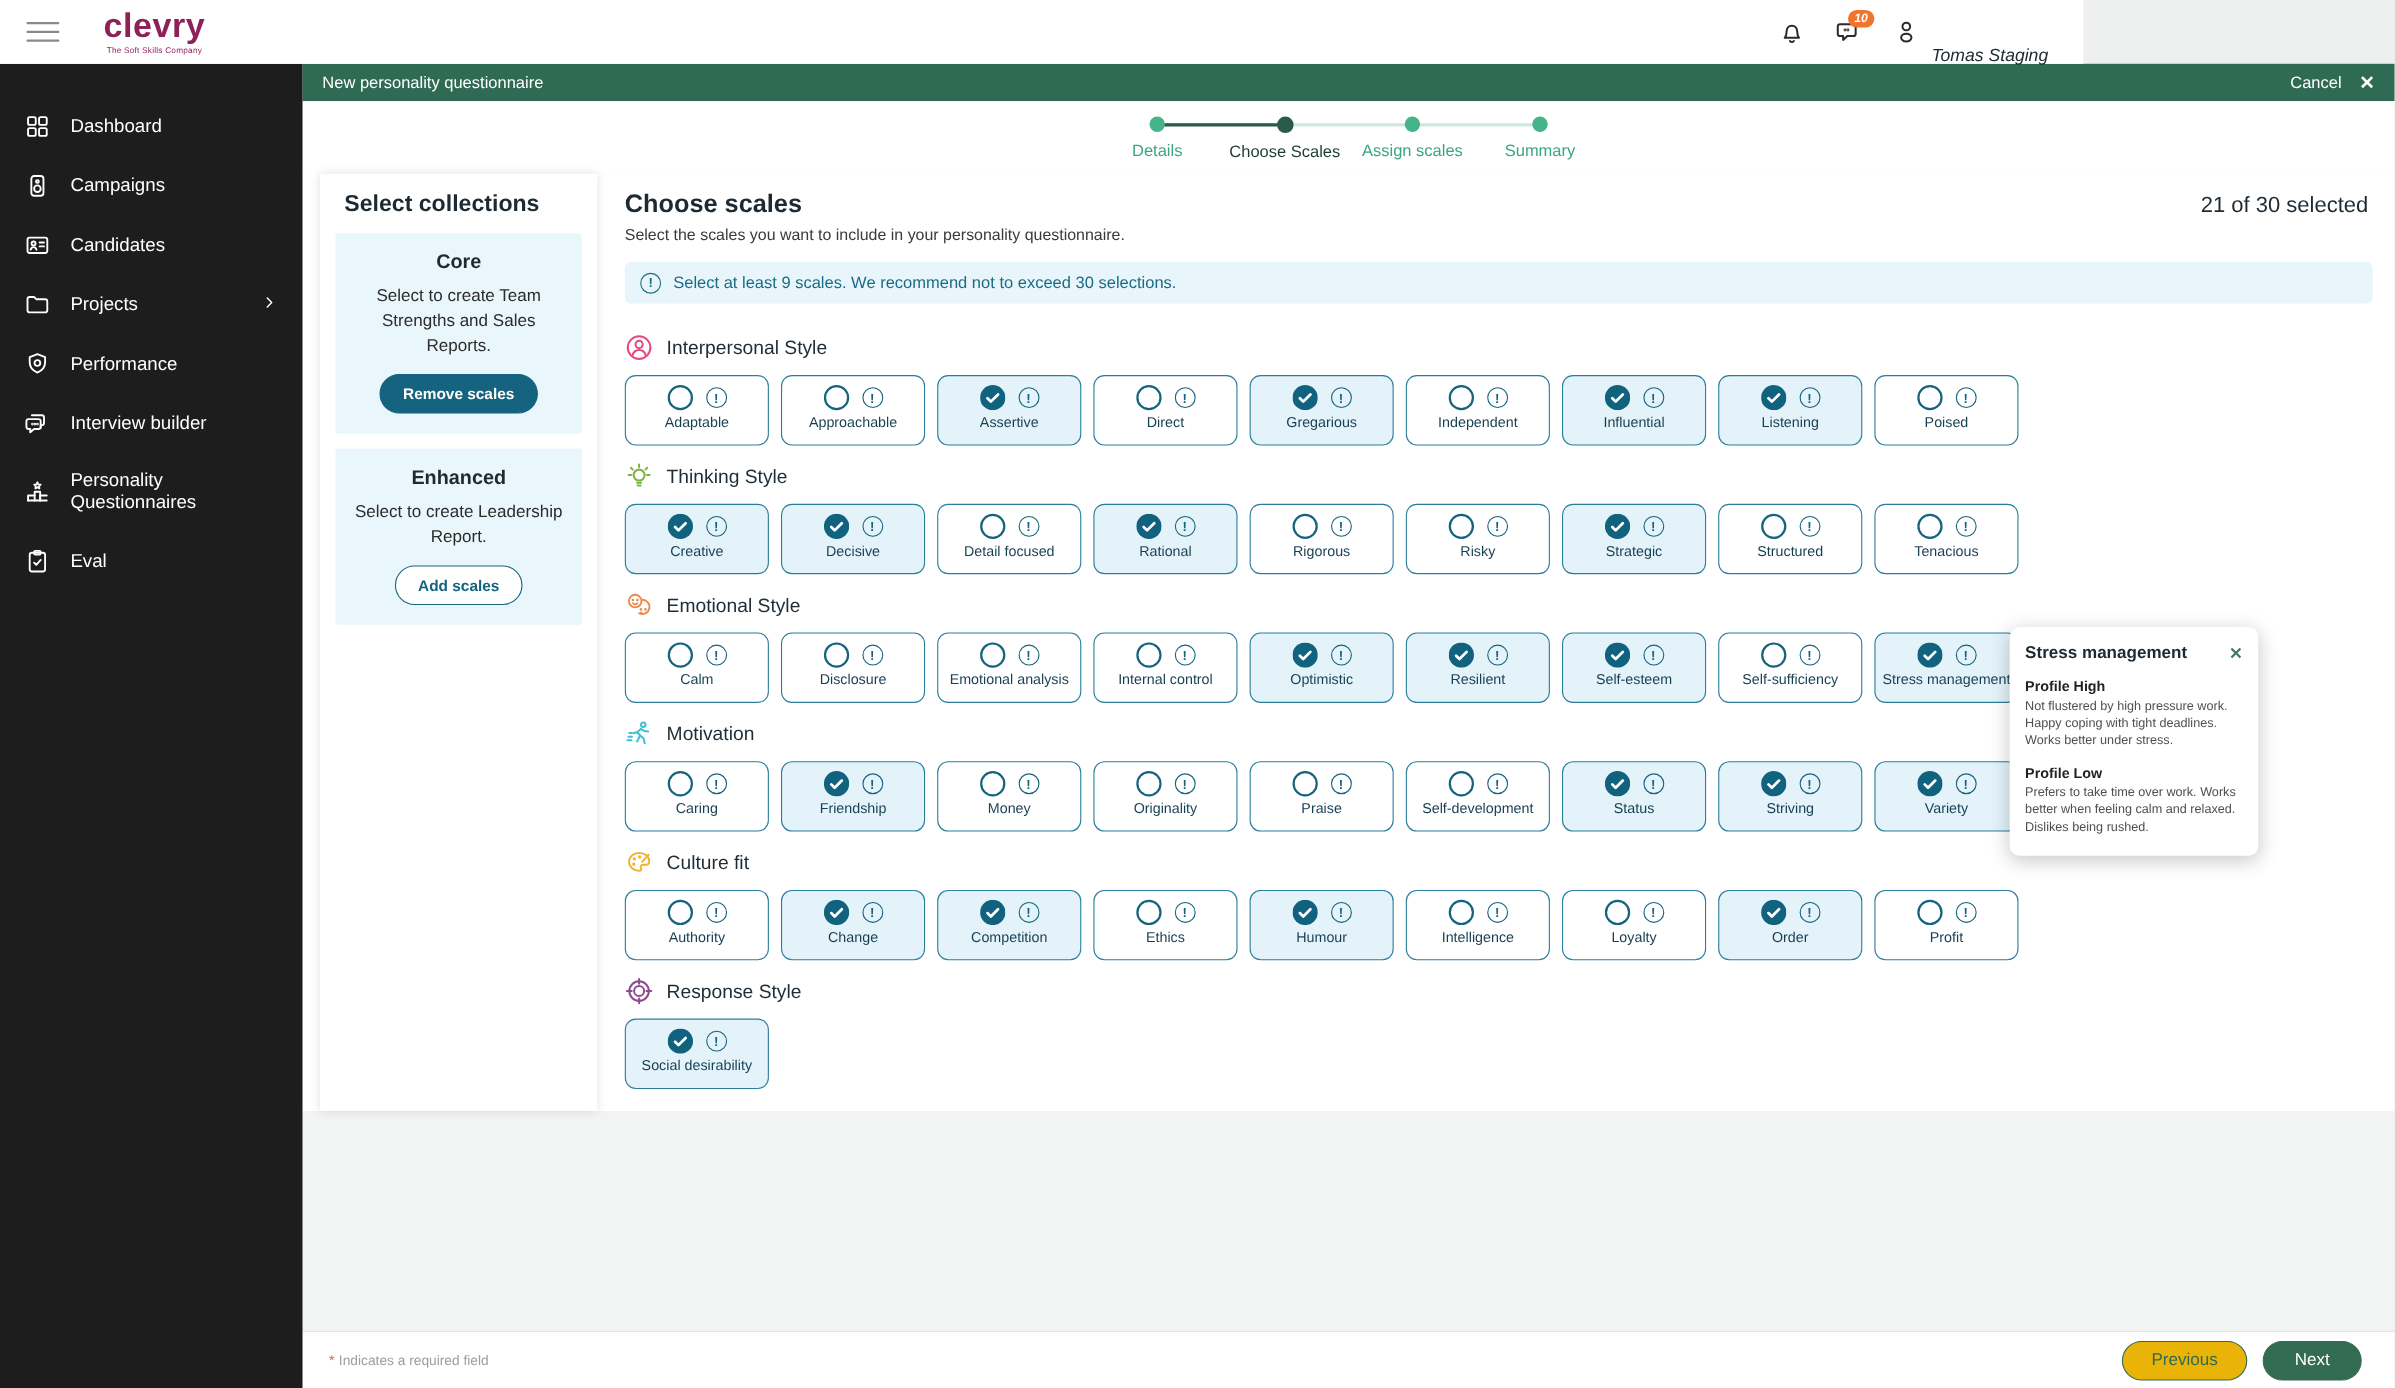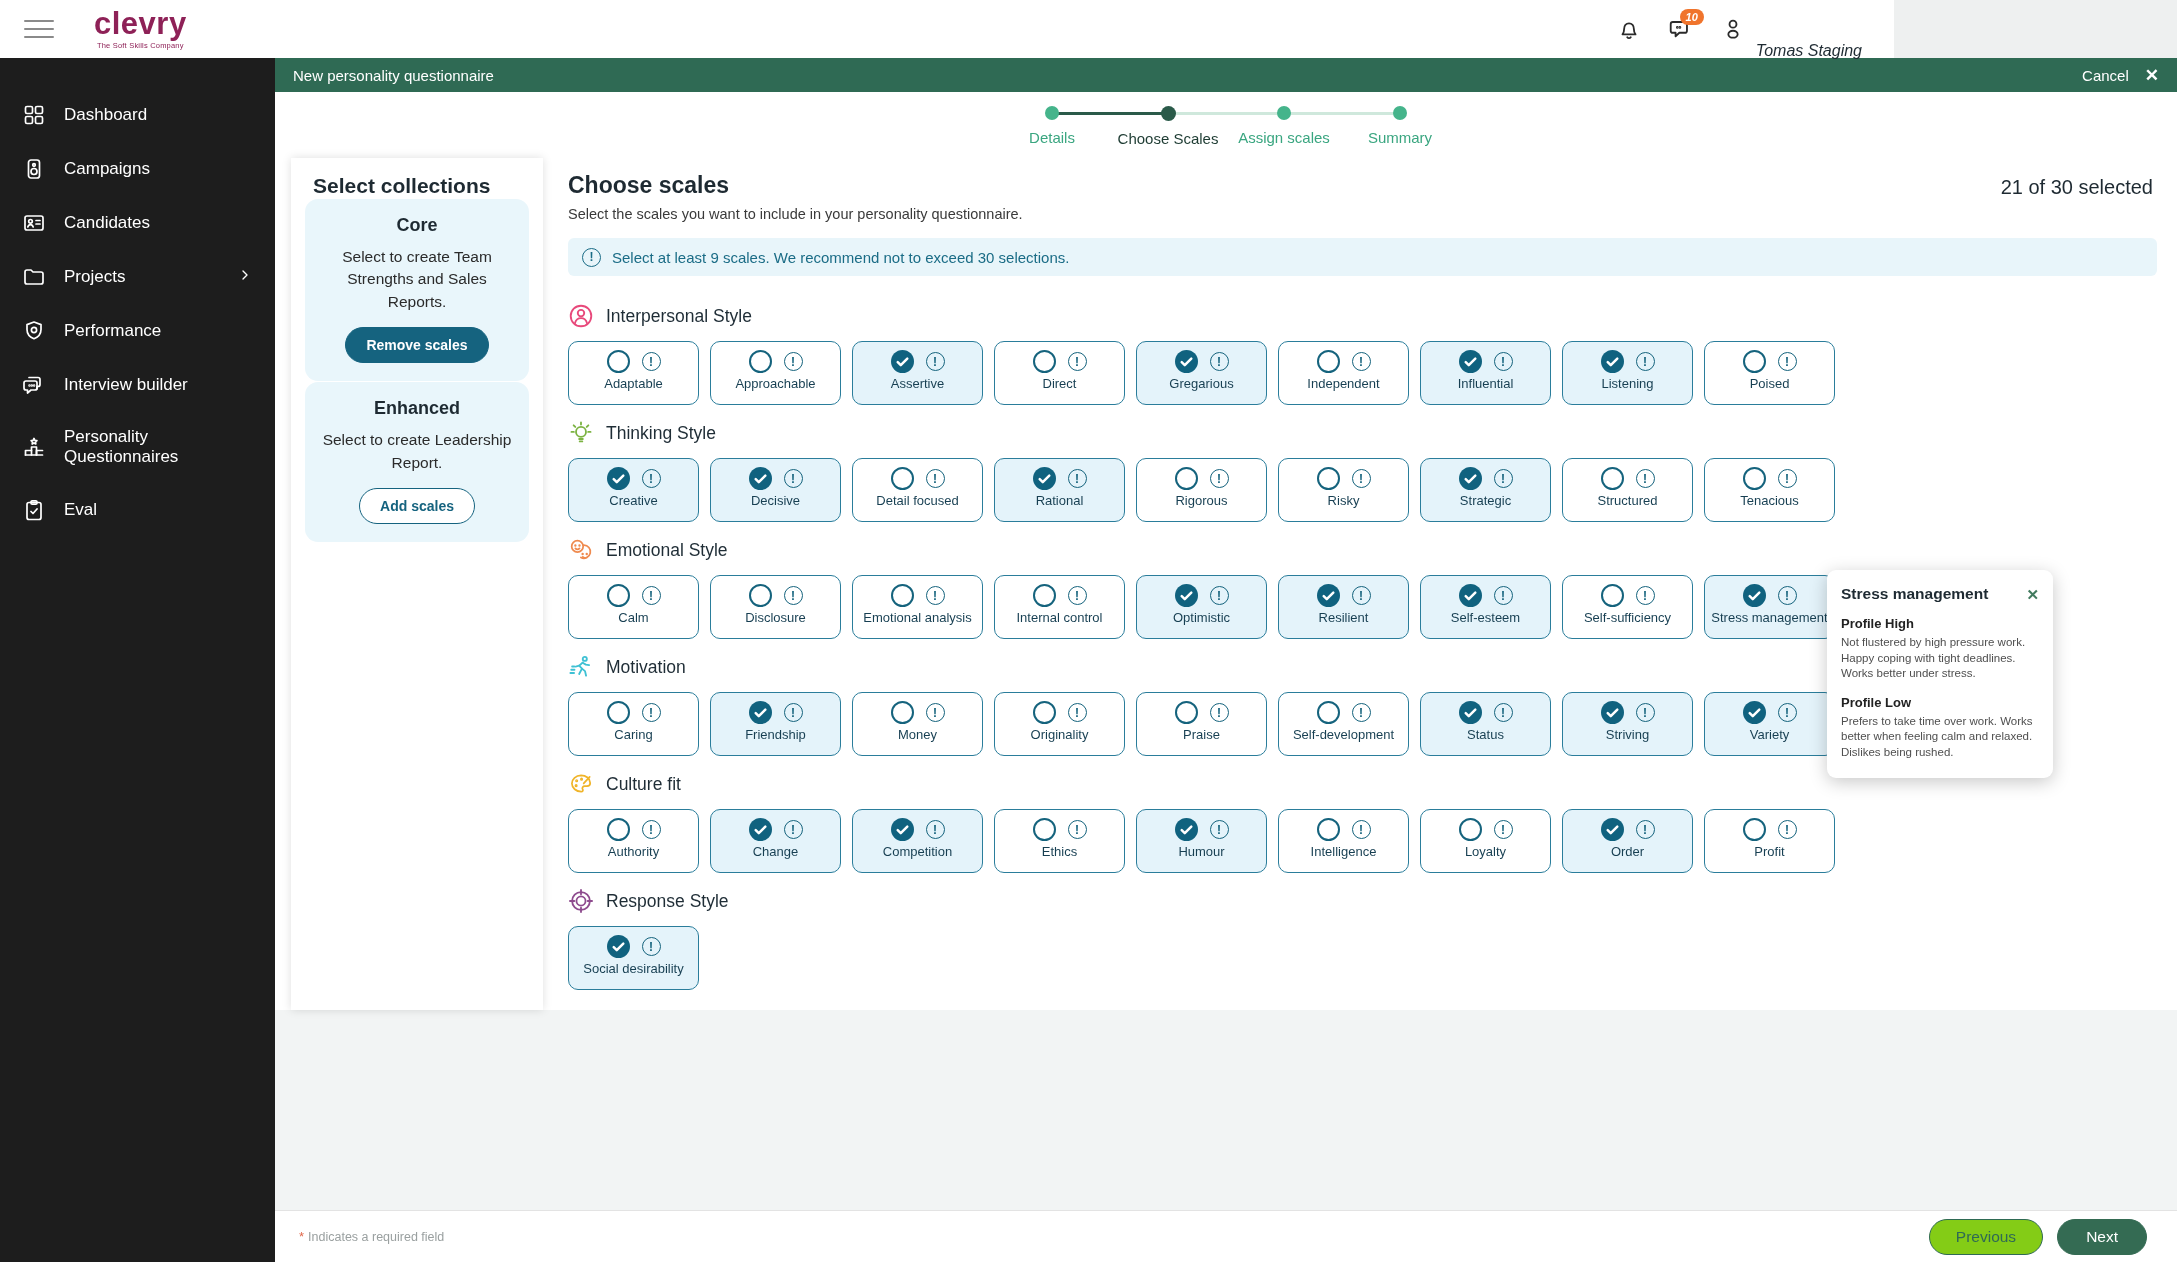--- a/index.html
+++ b/index.html
@@ -44,21 +44,21 @@
   .step .line { position:absolute; top:6px; left:-58px; width:116px; height:3px; background:#cfe8dc; }
   .step .line.dark { background:#2a5a49; }
   .step .slabel { margin-top:9px; font-size:15px; color:#3aa680; }
   .step.current .slabel { color:#1d3b32; }
 
   .bodyrow { display:flex; background:#fff; height:852px; }
 
   
   .collections { width:252px; margin-left:16px; background:#fff; box-shadow:0 0 9px rgba(0,0,0,.13); padding:16px 14px 0 14px; z-index:2; }
   .coll-title { font-size:21px; font-weight:700; color:#1e2a32; padding-left:8px; }
-  .coll-card { margin-top:1px; background:#e9f6fb; padding:16px 12px 18px; text-align:center; border-radius:13px; }
+  .coll-card { margin-top:14px; background:#e9f6fb; padding:16px 12px 18px; text-align:center; border-radius:2px; }
   .coll-name { font-size:18px; font-weight:700; color:#1e2a32; }
   .coll-desc { font-size:15.5px; color:#2b2b2b; line-height:1.45; margin-top:10px; }
   .coll-btn { margin-top:14px; display:inline-block; font-size:14px; font-weight:700; padding:9px 20px; border-radius:19px; cursor:pointer; }
   .coll-btn.filled { background:#15637f; color:#fff; border:1.4px solid #15637f; }
   .coll-btn.outline { background:#fff; color:#15637f; border:1.4px solid #15637f; }
 
   
   .scalesmain { flex:1; padding:14px 20px 0 25px; position:relative; }
   .head-row { display:flex; align-items:flex-start; }
   .page-heading { font-size:23px; font-weight:700; color:#1e2a32; }
@@ -90,21 +90,21 @@
   .tt-close { margin-left:auto; color:#417a5e; font-size:15px; font-weight:700; cursor:pointer; line-height:1; }
   .tt-sub { font-size:13px; font-weight:700; color:#222; margin-top:13px; }
   .tt-text { font-size:11.5px; color:#4f4f4f; line-height:1.35; margin-top:4px; }
 
   
   .graygap { background:#f2f4f4; height:200px; }
   .footer { position:absolute; left:0; right:0; bottom:0; height:52px; background:#fff; border-top:1px solid #e3e3e3; display:flex; align-items:center; padding:0 30px 0 24px; }
   .req-note { font-size:12.5px; color:#9aa0a0; }
   .req-star { color:#e0684b; font-size:13px; margin-right:4px; }
   .foot-btns { margin-left:auto; display:flex; gap:14px; }
-  .btn-prev { background:#84cc16; border:1.4px solid #2f6a54; color:#2f6a54; font-size:15.5px; padding:8px 26px; border-radius:19px; cursor:pointer; font-family:inherit; }
+  .btn-prev { background:#eab308; border:1.4px solid #2f6a54; color:#2f6a54; font-size:15.5px; padding:8px 26px; border-radius:19px; cursor:pointer; font-family:inherit; }
   .btn-next { background:#346b53; border:1.4px solid #346b53; color:#fff; font-size:15.5px; padding:8px 28px; border-radius:19px; cursor:pointer; font-family:inherit; }
 </style>
 </head>
 <body>
 
 <div class="screen">
 
   <div class="topbar">
     <div class="hamburger">
         <span></span>

